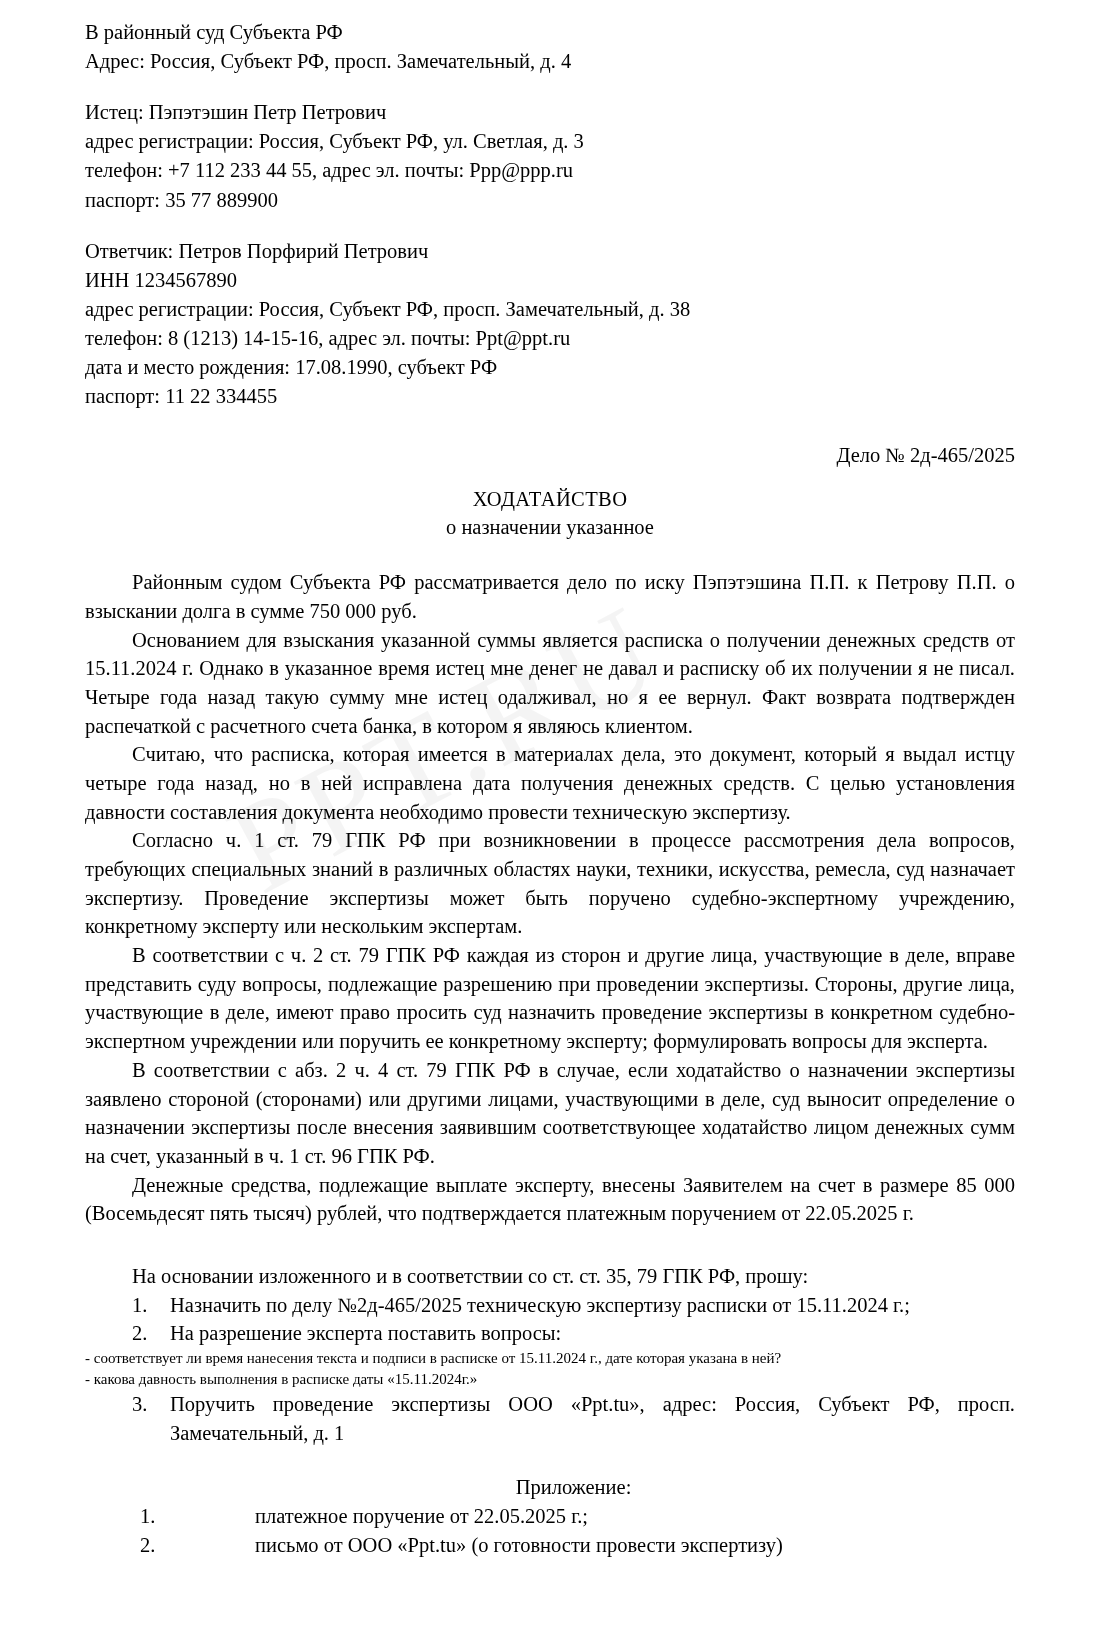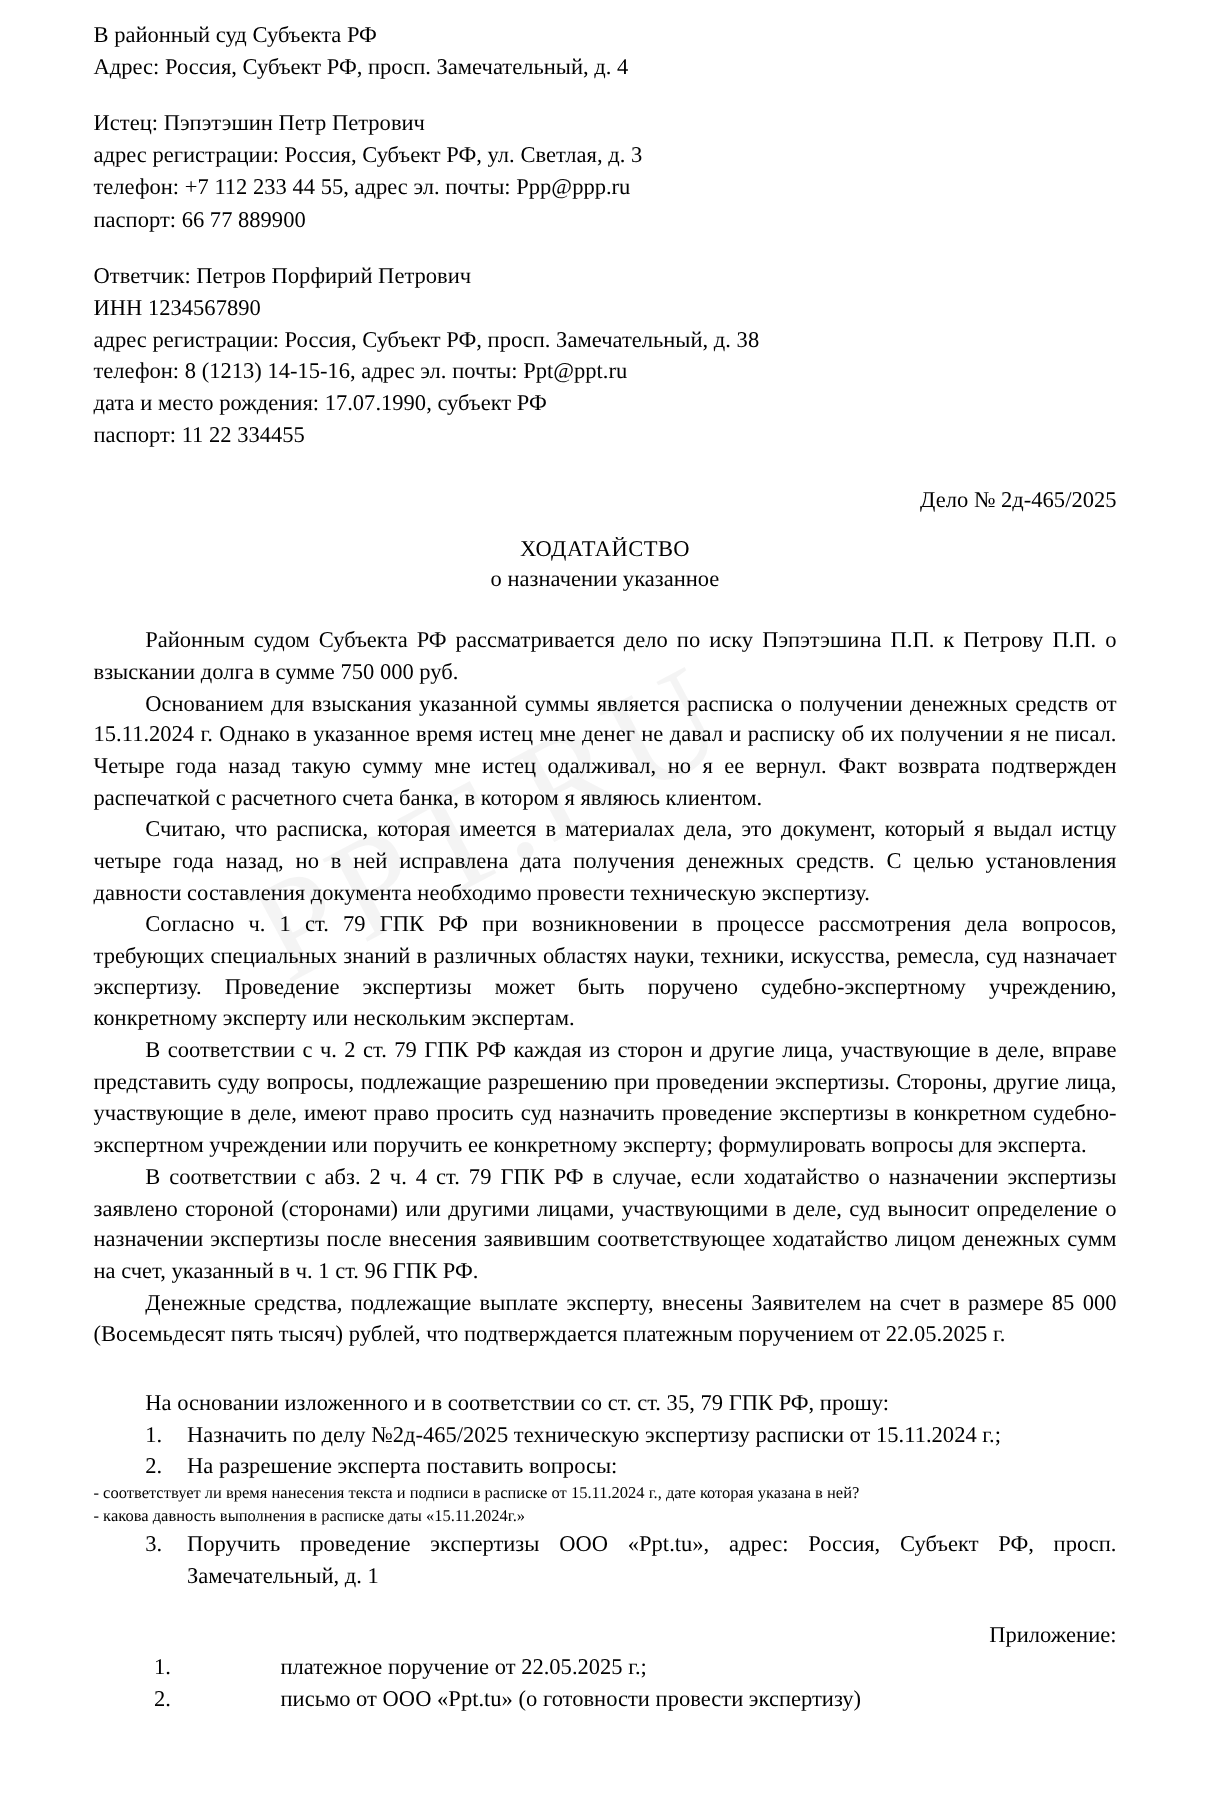--- a/index.html
+++ b/index.html
@@ -120,21 +120,21 @@
     line-height: 1.40;
     text-align: justify;
     text-indent: 0;
   }
 
   .attach-head {
     margin: 0;
     font-size: 20.5px;
     line-height: 1.40;
     text-indent: 47px;
-    text-align: right;
+    text-align: center;
   }
   ol.attach-list {
     margin: 0;
     padding: 0;
     list-style: none;
     font-size: 20.5px;
     line-height: 1.40;
   }
   ol.attach-list > li {
     position: relative;
@@ -162,31 +162,31 @@
       <div class="line">В районный суд Субъекта РФ</div>
       <div class="line">Адрес: Россия, Субъект РФ, просп. Замечательный, д. 4</div>
     </div>
 
     <div class="block-gap"></div>
 
     <div class="addr-block">
       <div class="line">Истец: Пэпэтэшин Петр Петрович</div>
       <div class="line">адрес регистрации: Россия, Субъект РФ, ул. Светлая, д. 3</div>
       <div class="line">телефон: +7 112 233 44 55, адрес эл. почты: Ppp@ppp.ru</div>
-      <div class="line">паспорт: 66 77 889900</div>
+      <div class="line">паспорт: 35 77 889900</div>
     </div>
 
     <div class="block-gap"></div>
 
     <div class="addr-block">
       <div class="line">Ответчик: Петров Порфирий Петрович</div>
       <div class="line">ИНН 1234567890</div>
       <div class="line">адрес регистрации: Россия, Субъект РФ, просп. Замечательный, д. 38</div>
       <div class="line">телефон: 8 (1213) 14-15-16, адрес эл. почты: Ppt@ppt.ru</div>
-      <div class="line">дата и место рождения: 17.07.1990, субъект РФ</div>
+      <div class="line">дата и место рождения: 17.08.1990, субъект РФ</div>
       <div class="line">паспорт: 11 22 334455</div>
     </div>
 
     <div class="case-no">Дело № 2д-465/2025</div>
 
     <div class="title-wrap">
       <div class="doc-title">ХОДАТАЙСТВО</div>
       <div class="doc-subtitle">о назначении указанное</div>
     </div>
 

